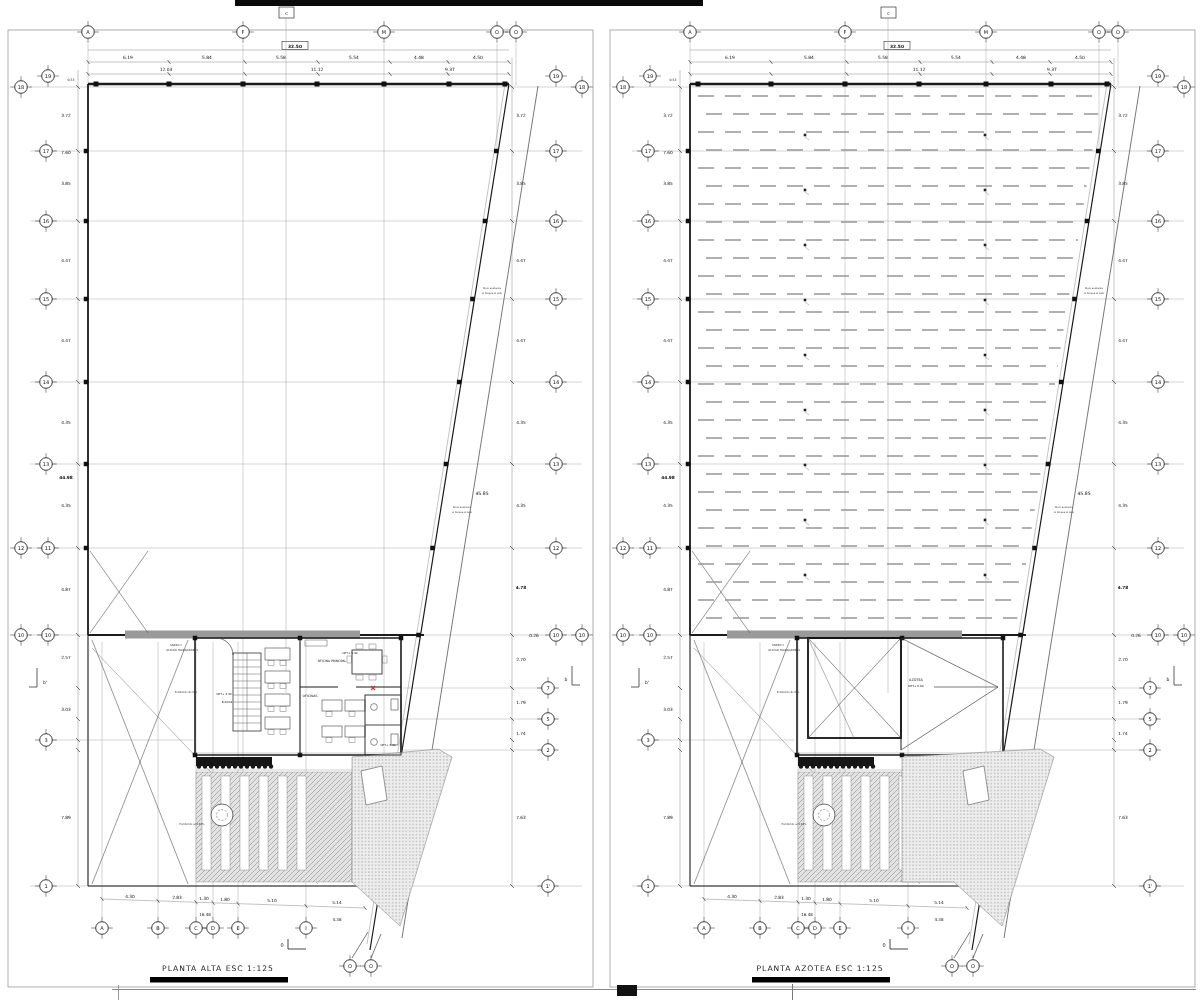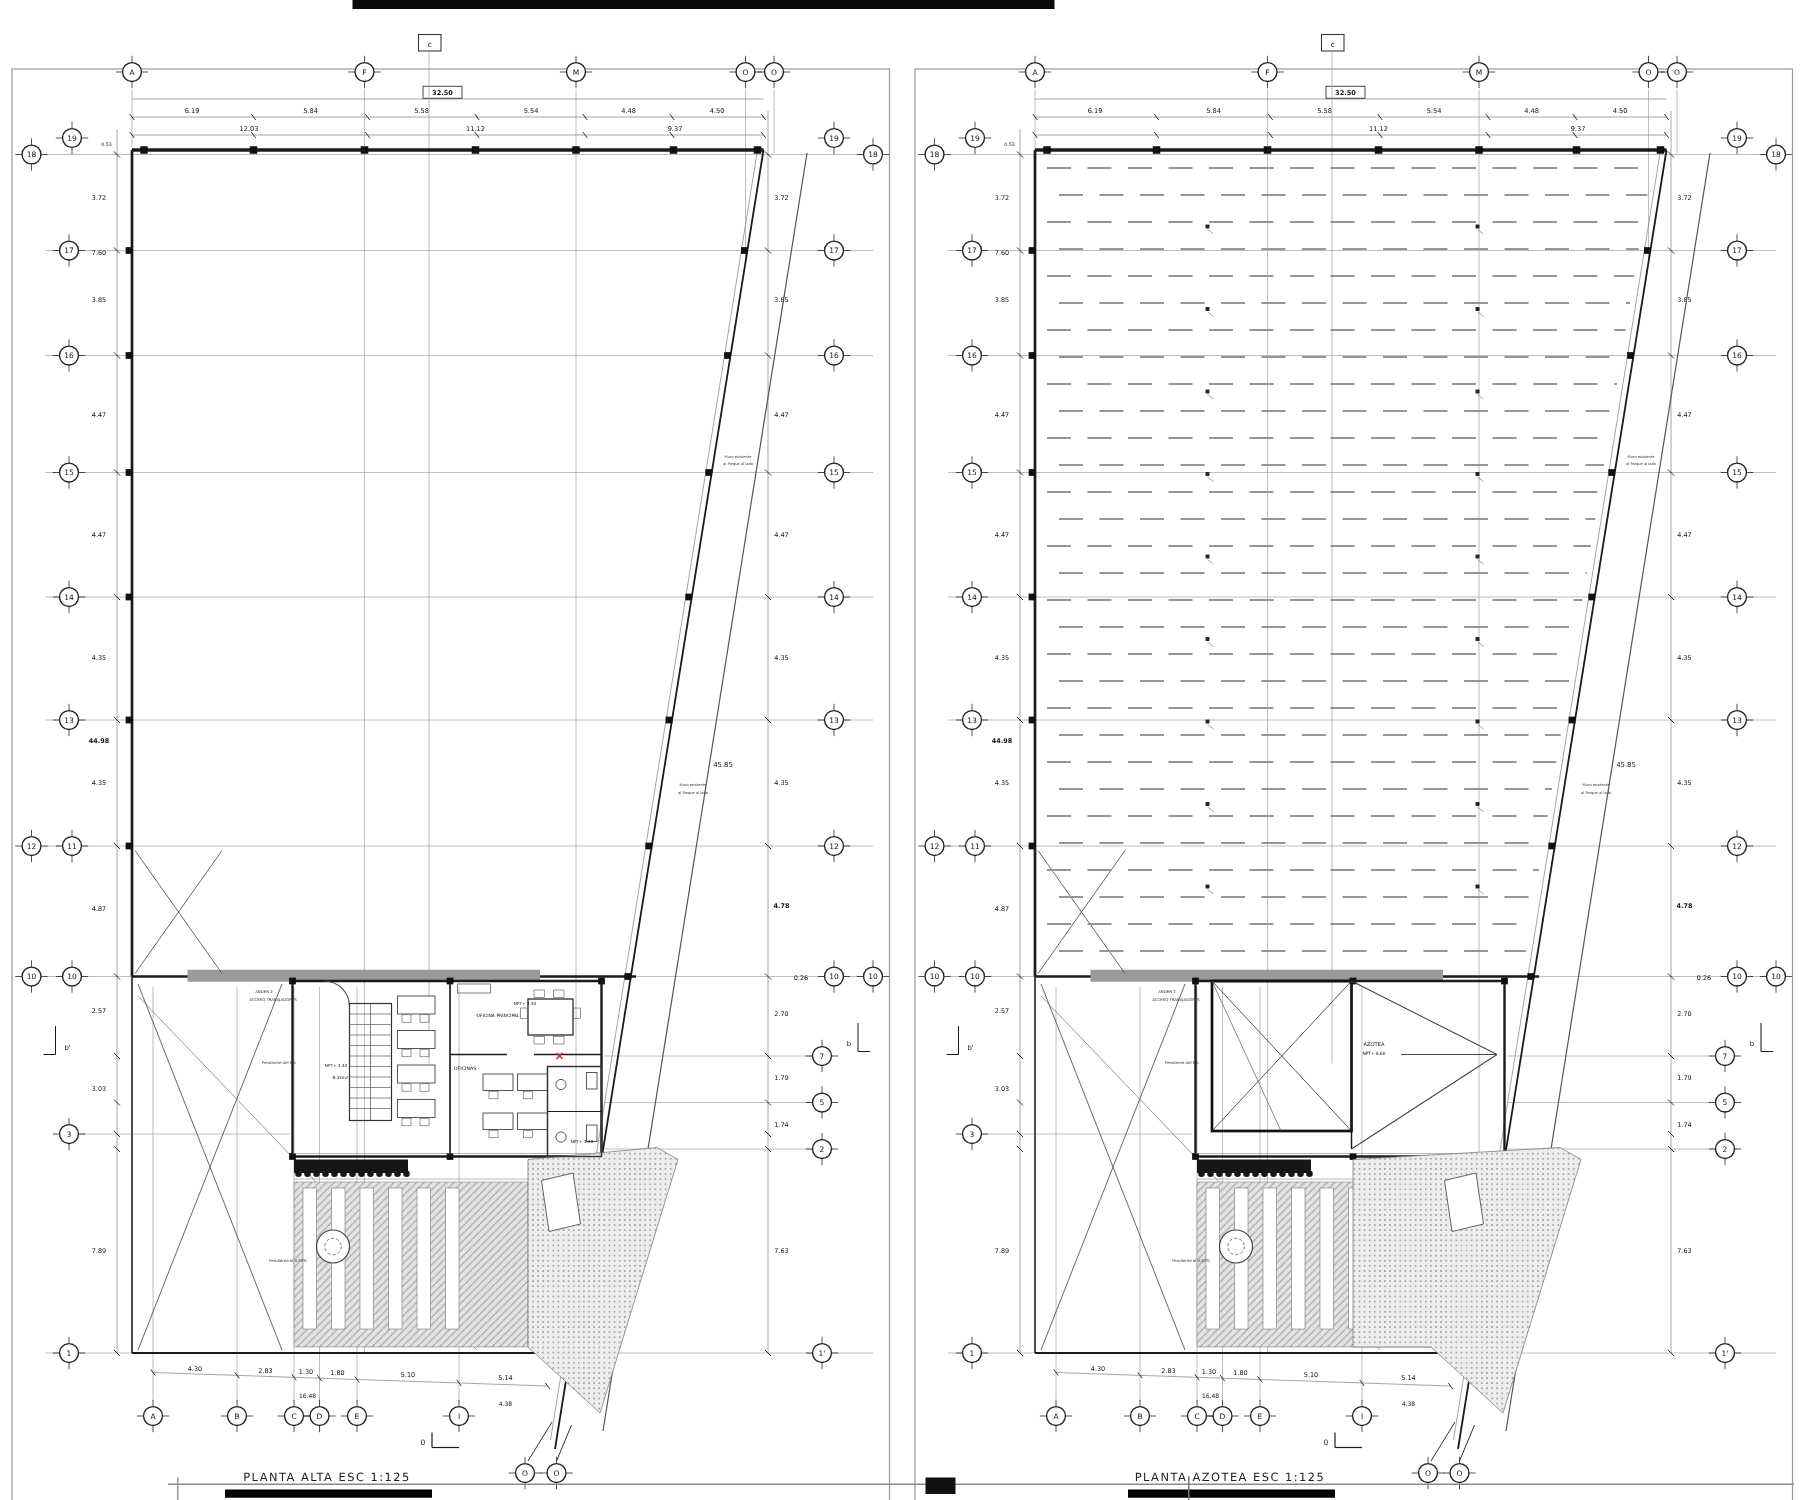--- a/index.html
+++ b/index.html
@@ -1,18 +1,18 @@
 <!DOCTYPE html>
 <html><head>
 <meta charset="utf-8">
 <style>
   html,body{margin:0;padding:0;background:#ffffff;}
   body{width:1200px;height:1000px;position:relative;overflow:hidden;
        font-family:"DejaVu Sans",sans-serif;}
-  .sheet{position:absolute;top:16px;width:600px;height:764px;}
+  .sheet{position:absolute;top:0;width:600px;height:764px;}
   #sheet0{left:0;}
   #sheet1{left:602px;}
   .sheet svg{display:block;width:600px;height:1000px;}
   .artifact{position:absolute;}
   svg text{font-family:"DejaVu Sans",sans-serif;}
 </style>
 </head>
 <body>
 
 <div class="sheet" id="sheet0">

